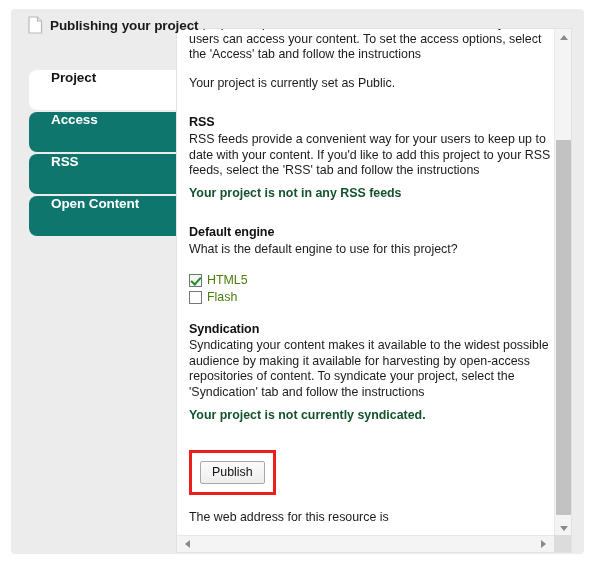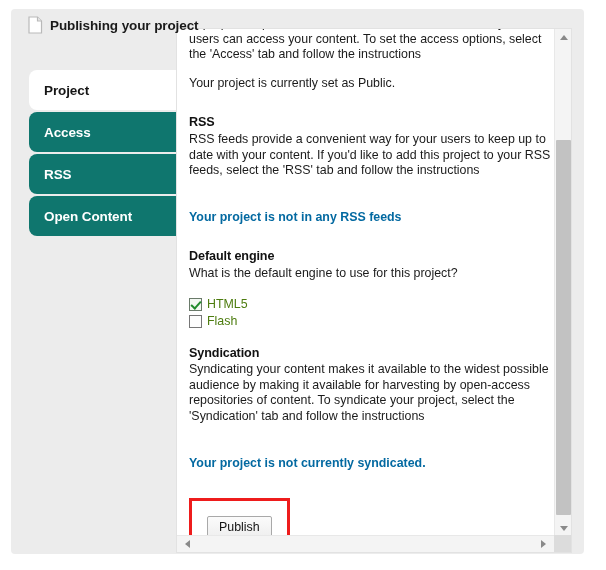--- a/index.html
+++ b/index.html
@@ -52,22 +52,21 @@
   
   .tabs {
     position: absolute;
     left: 29px; top: 70px;
     width: 155px;
   }
   .tab {
     height: 40px;
     border-radius: 8px;
     display: flex;
-    align-items: center;
-    padding-left: 15px;
+    padding-left: 22px;
     font-size: 13.5px;
     font-weight: bold;
     margin-bottom: 2px;
     letter-spacing: -0.1px;
   }
   .tab.active {
     background: #ffffff;
     color: #161616;
   }
   .tab.inactive {
@@ -107,22 +106,22 @@
   h3.sec {
     font-size: 12.6px;
     font-weight: bold;
     margin: 0 0 1px 0;
     color: #111;
     letter-spacing: -0.1px;
   }
   .bold-status {
     font-size: 12.4px;
     font-weight: bold;
-    color: #0369a1;
-    margin: 31px 0 13px 0;
+    color: #14532d;
+    margin: 7px 0 13px 0;
   }
   .plain {
     margin: 0 0 0 0;
   }
   .spacer-10 { height: 11px; }
   .spacer-14 { height: 15px; }
 
   
   .cb-row {
     display: flex;
@@ -155,21 +154,21 @@
   .cb-label {
     font-size: 12.4px;
     color: #4d7c0f;
   }
 
   
   .publish-wrap {
     position: relative;
     display: inline-block;
     border: 3px solid #ee1c1c;
-    padding: 15px;
+    padding: 8px;
     margin: 3px 0 0 0;
   }
   .publish-btn {
     font-family: "Liberation Sans", sans-serif;
     font-size: 12.4px;
     color: #141414;
     background: linear-gradient(#fbfbfb,#eeeeee);
     border: 1px solid #a9a9a9;
     border-radius: 2px;
     padding: 3px 11px 4px 11px;

